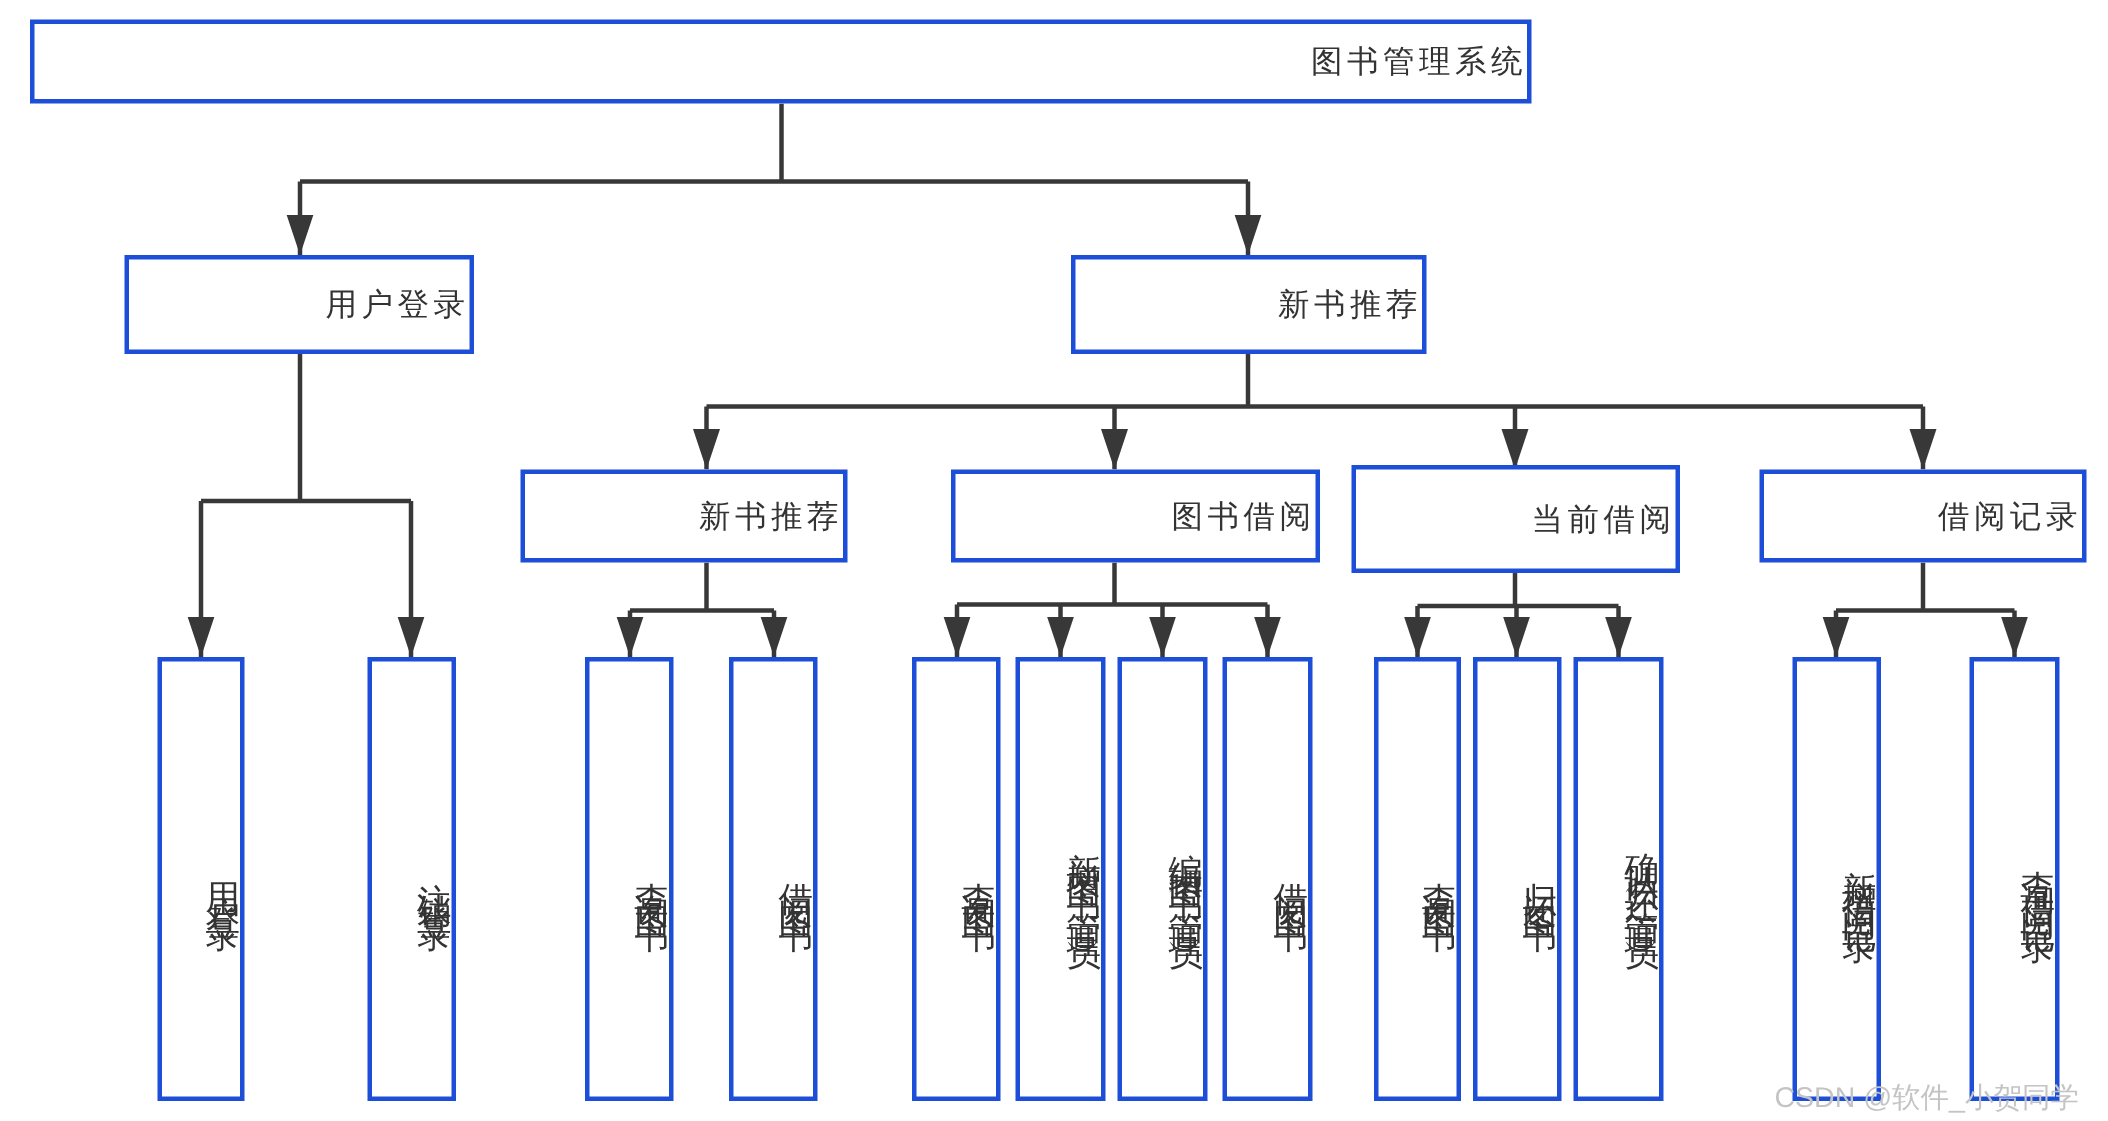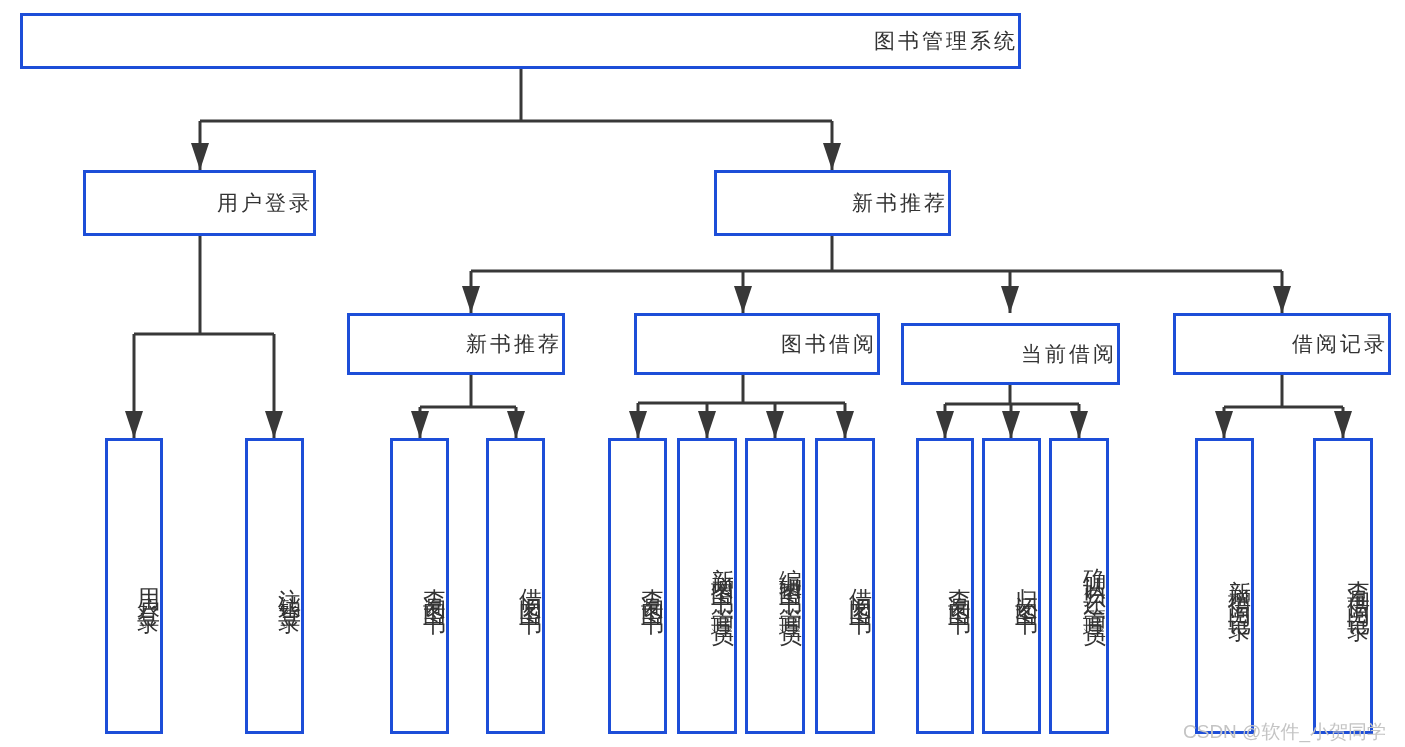--- a/index.html
+++ b/index.html
@@ -128,21 +128,21 @@
   <div class="node h" style="left:714px;top:170px;width:237px;height:66px">
     <span>新书推荐</span>
   </div>
 
   <div class="node h" style="left:347px;top:313px;width:218px;height:62px">
     <span>新书推荐</span>
   </div>
   <div class="node h" style="left:634px;top:313px;width:246px;height:62px">
     <span>图书借阅</span>
   </div>
-  <div class="node h" style="left:901px;top:323px;width:219px;height:62px">
+  <div class="node h" style="left:901px;top:310px;width:219px;height:72px">
     <span>当前借阅</span>
   </div>
   <div class="node h" style="left:1173px;top:313px;width:218px;height:62px">
     <span>借阅记录</span>
   </div>
 
   <div class="node v" style="left:105px;top:438px;width:58px;height:296px">
     <span>用户登录</span>
   </div>
   <div class="node v" style="left:245px;top:438px;width:59px;height:296px">

